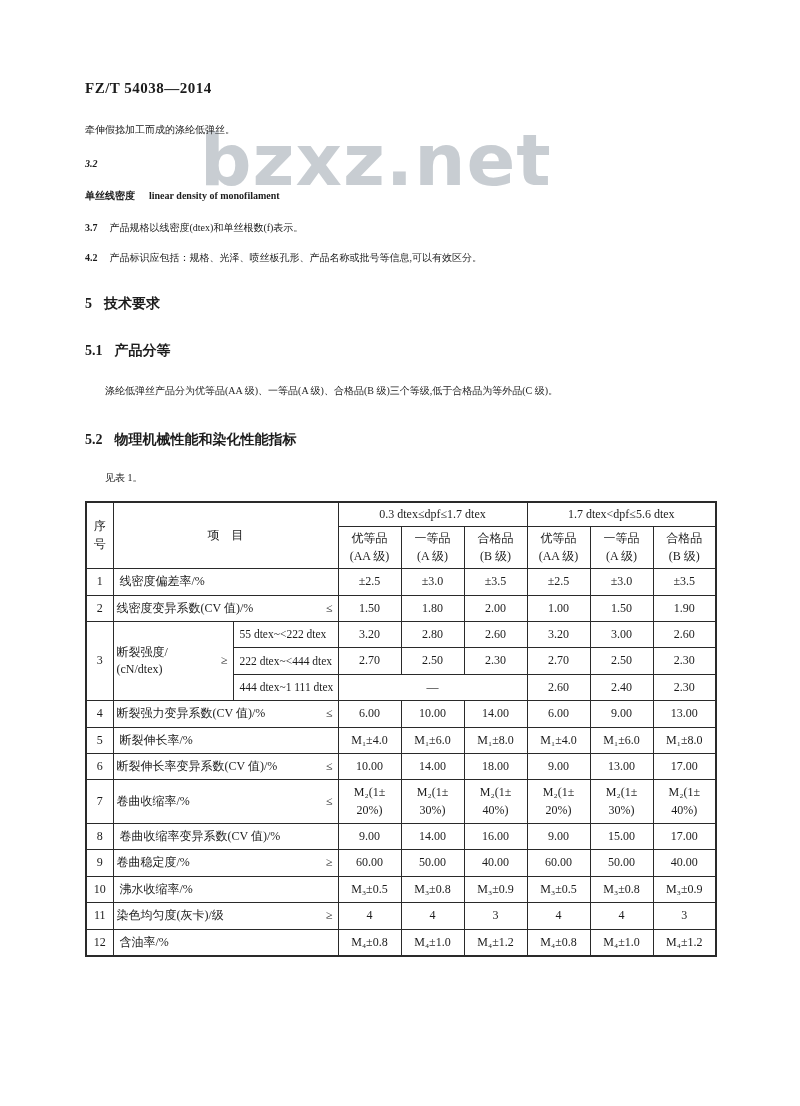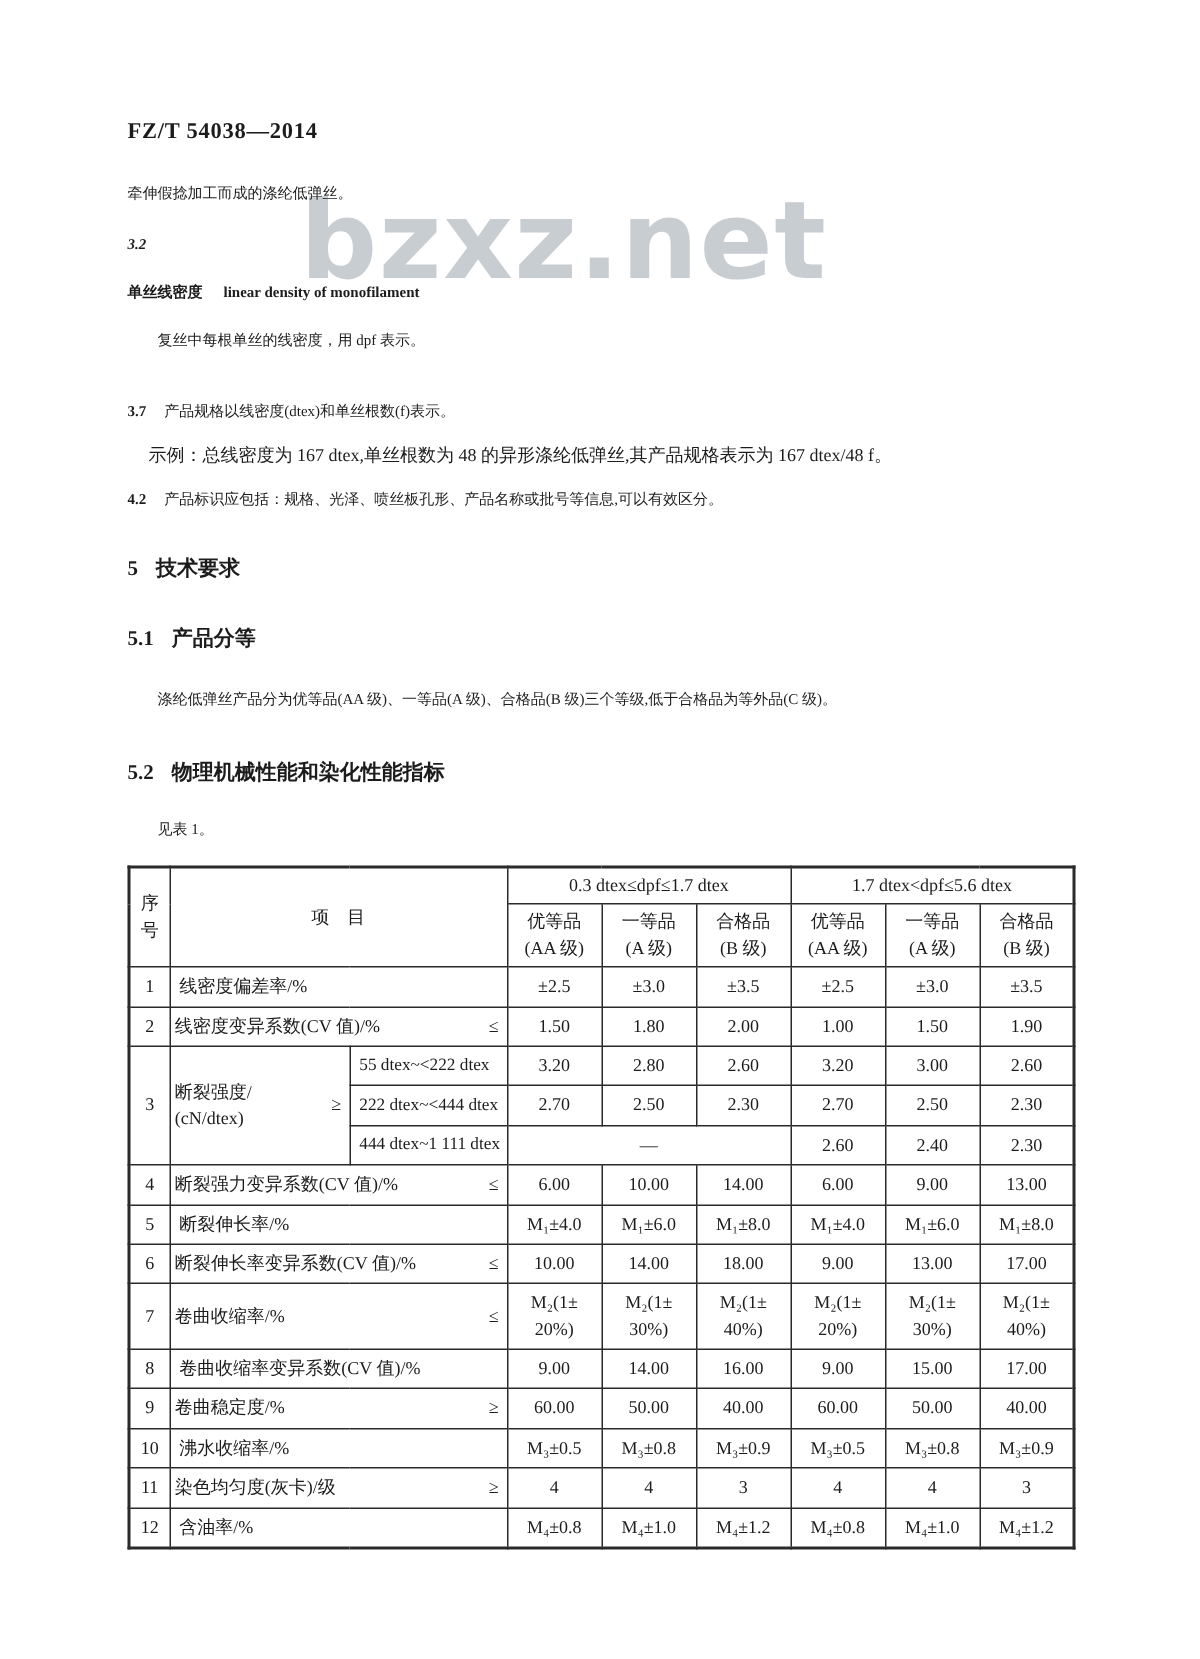--- a/index.html
+++ b/index.html
@@ -87,28 +87,26 @@
     <div class="doc-header">FZ/T 54038—2014</div>
 
     <p class="intro">牵伸假捻加工而成的涤纶低弹丝。</p>
 
     <p class="clause-num-line">3.2</p>
 
     <p class="term-line">
       <span>单丝线密度</span><span class="en">linear density of monofilament</span>
     </p>
 
-    <p class="indent term-def">复丝中每根单丝的线密度，用 dpf 表示。</p>
 
 
     <p class="clause">
       <span class="num">3.7</span><span>产品规格以线密度(dtex)和单丝根数(f)表示。</span>
     </p>
 
-    <p class="example">示例：总线密度为 167 dtex,单丝根数为 48 的异形涤纶低弹丝,其产品规格表示为 167 dtex/48 f。</p>
 
     <p class="clause clause-42">
       <span class="num">4.2</span><span>产品标识应包括：规格、光泽、喷丝板孔形、产品名称或批号等信息,可以有效区分。</span>
     </p>
 
     <p class="sec-title sec5">
       <span class="num">5</span><span>技术要求</span>
     </p>
 
     <p class="sec-title sec51">

